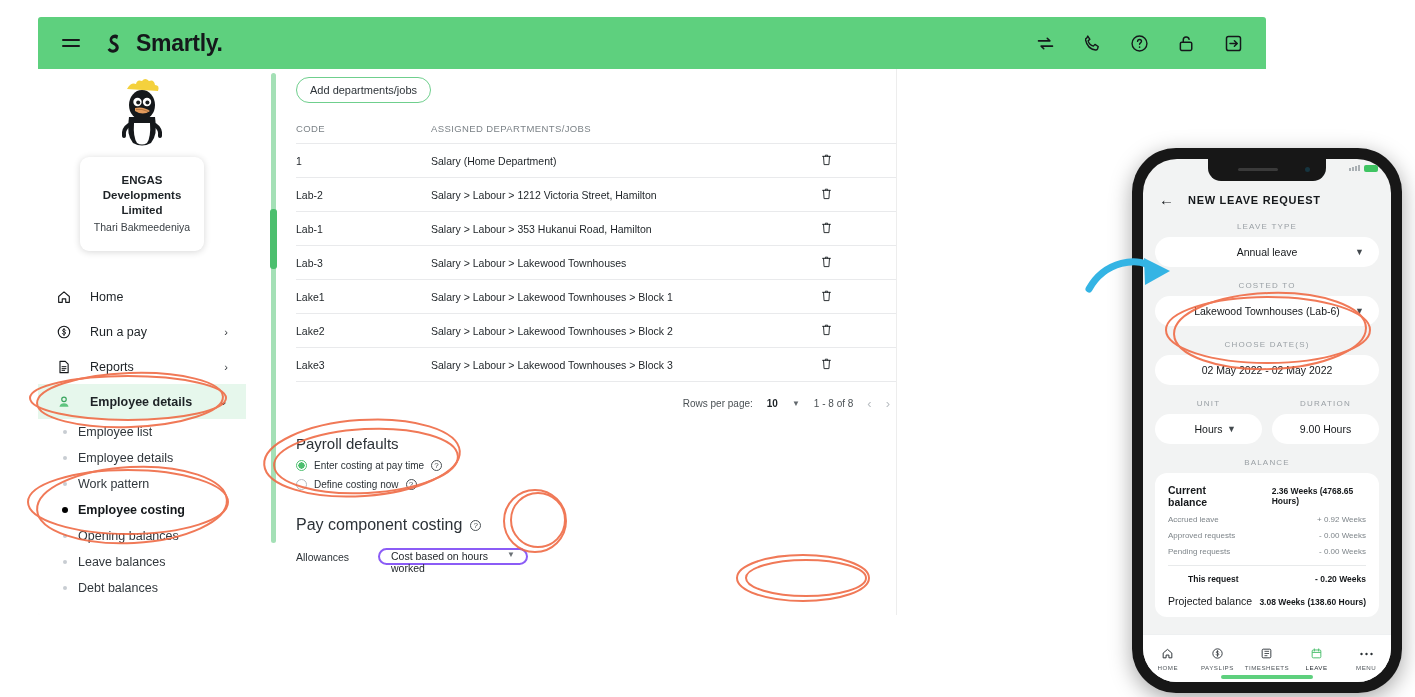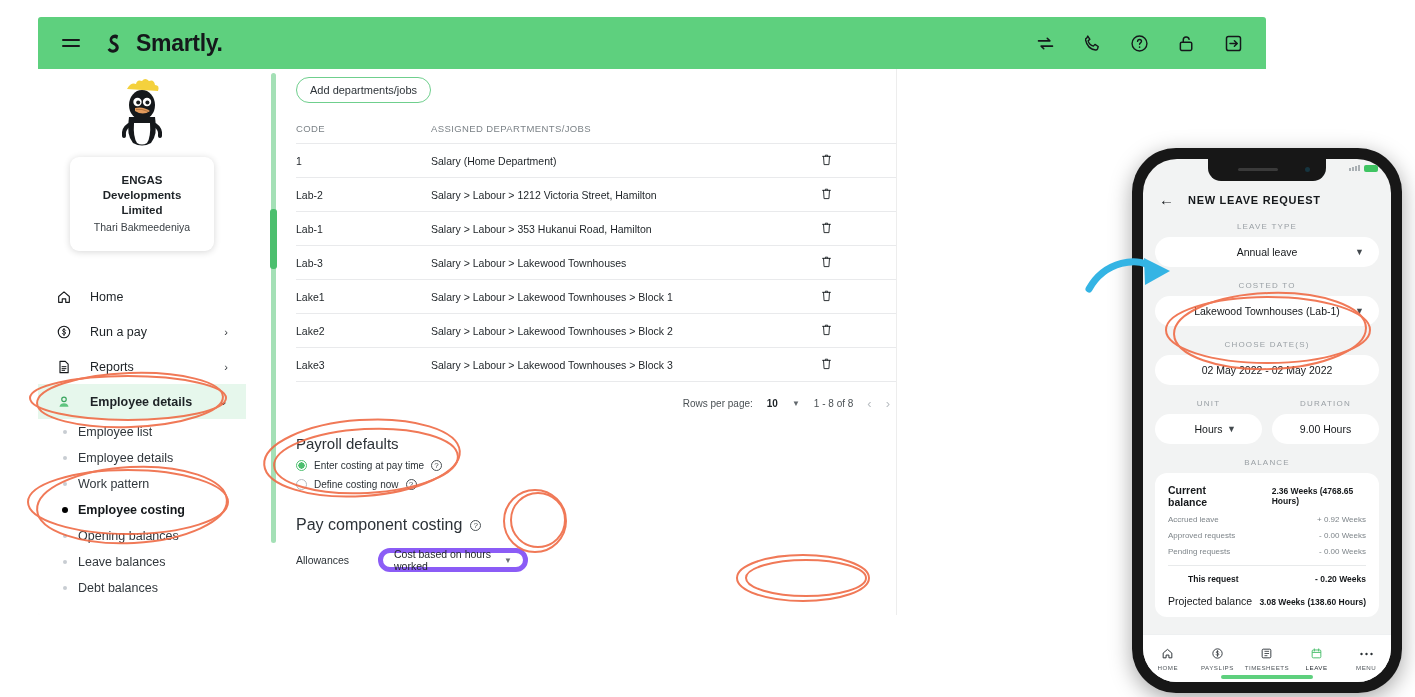--- a/index.html
+++ b/index.html
@@ -34,21 +34,21 @@
 
   .body-area { position: relative; height: 546px; background: #ffffff; }
 
   
   .sidebar {
     position: absolute; left: 0; top: 0; width: 208px; height: 546px;
     background: #ffffff;
   }
   .mascot { width: 100%; display: flex; justify-content: center; padding-top: 8px; }
   .profile-card {
-    margin: 6px auto 0; width: 144px;
+    margin: 6px auto 0; width: 124px;
     background: #fff; border-radius: 9px;
     box-shadow: 0 1px 7px rgba(0,0,0,0.16);
     padding: 16px 6px 18px; text-align: center;
   }
   .profile-company { font-size: 11.5px; font-weight: bold; color: #1d2226; line-height: 15px; }
   .profile-user { font-size: 10.5px; color: #3b4146; margin-top: 3px; }
 
   .nav { margin-top: 28px; }
   .nav-item {
     display: flex; align-items: center; height: 35px;
@@ -123,22 +123,22 @@
   .qmark {
     width: 11px; height: 11px; border-radius: 50%; border: 1px solid #4a5054;
     font-size: 8px; line-height: 9px; text-align: center; color: #4a5054;
     display: inline-block; cursor: pointer;
   }
   .sect-title2 { font-size: 16px; color: #2c3237; margin-top: 26px; display: flex; align-items: center; gap: 8px; }
 
   .field-row { display: flex; align-items: center; margin-top: 14px; }
   .field-label { width: 82px; font-size: 10.5px; color: #2c3237; }
   .select {
-    width: 150px; height: 24px; border: 5px solid #8b5cf6; border-radius: 13px;
-    background: #fff; display: flex; align-items: center; padding: 0 11px;
+    width: 150px; height: 17px; border: 2px solid #8b5cf6; border-radius: 13px;
+    background: #fff; display: flex; padding: 0 11px;
     font-size: 10.5px; color: #23282c; cursor: pointer;
   }
   .select .sarrow { margin-left: auto; font-size: 8px; color: #6a7075; }
   .divider-right {
     position: absolute; left: 858px; top: 0; width: 1px; height: 546px; background: #ededed;
   }
 
   
   .phone {
     position: absolute; left: 1132px; top: 148px; width: 270px; height: 545px;
@@ -473,21 +473,21 @@
       </div>
 
       <div class="ph-lab">LEAVE TYPE</div>
       <div class="ph-pill">
         <span>Annual leave</span>
         <span class="pchev">▼</span>
       </div>
 
       <div class="ph-lab">COSTED TO</div>
       <div class="ph-pill">
-        <span>Lakewood Townhouses (Lab-1)</span>
+        <span>Lakewood Townhouses (Lab-6)</span>
         <span class="pchev">▼</span>
       </div>
 
       <div class="ph-lab">CHOOSE DATE(S)</div>
       <div class="ph-pill">
         <span>02 May 2022  -  02 May 2022</span>
       </div>
 
       <div class="ph-row2">
         <div class="ph-lab">UNIT</div>

